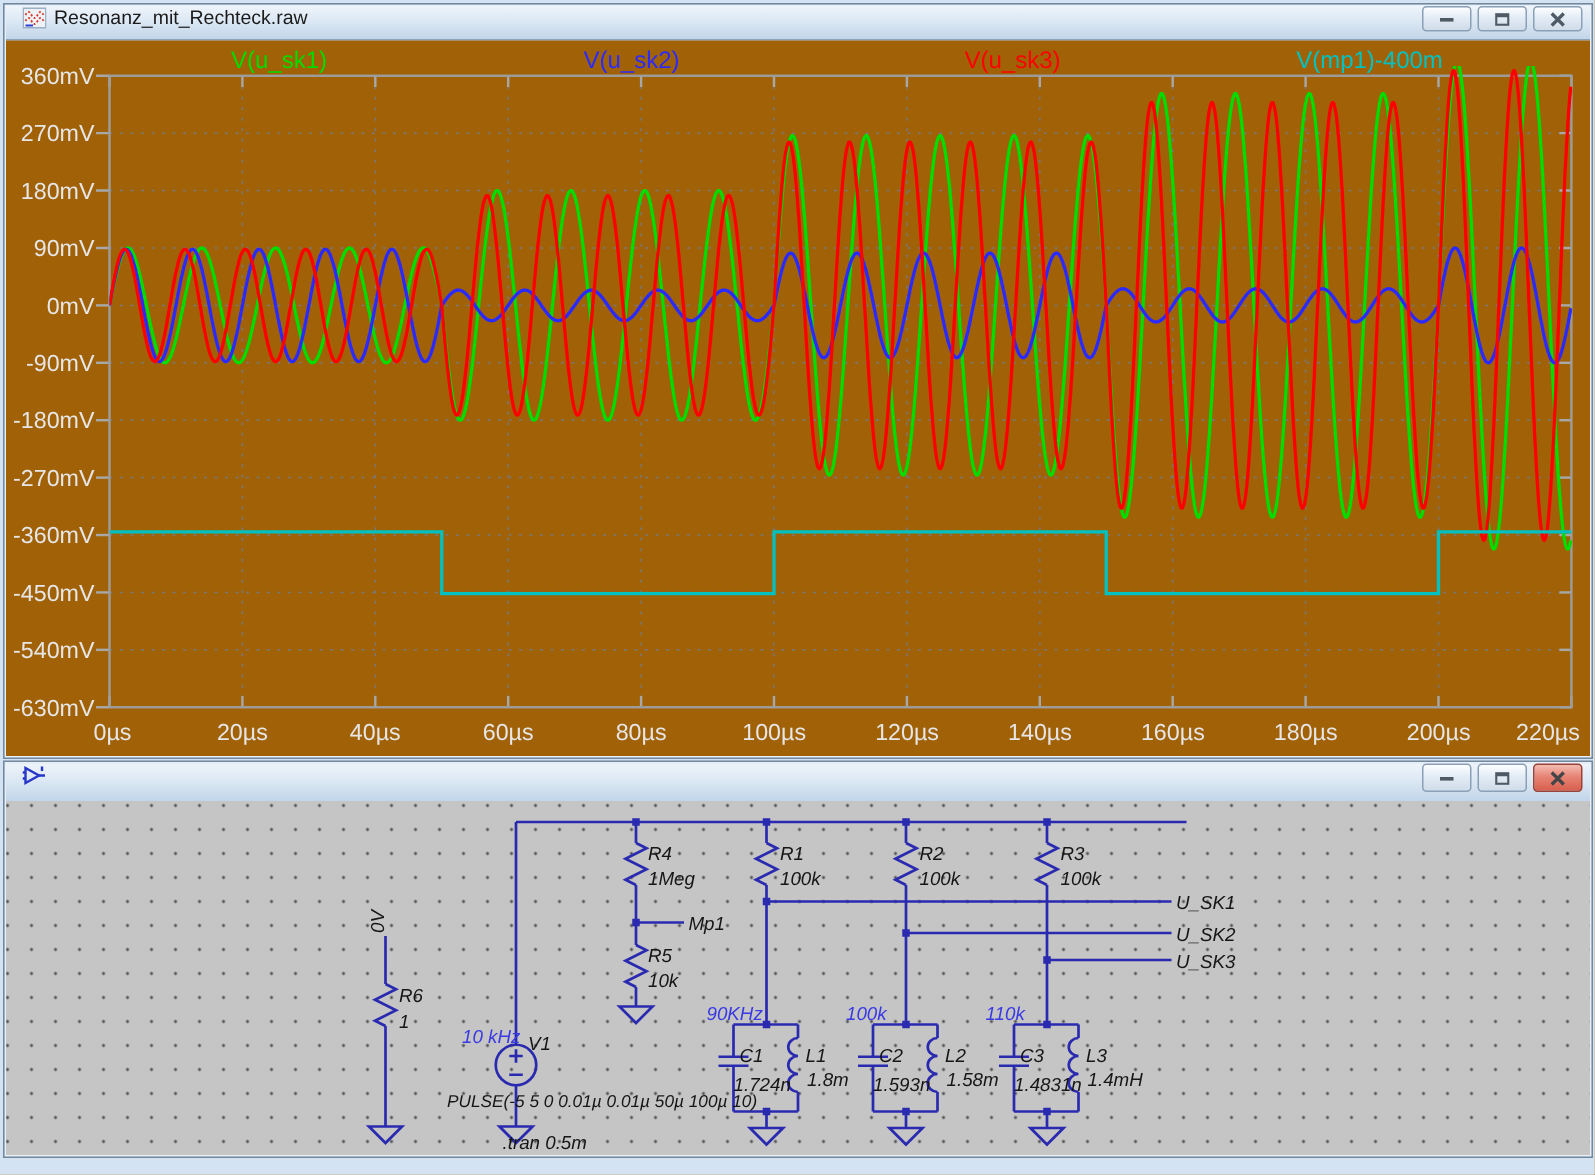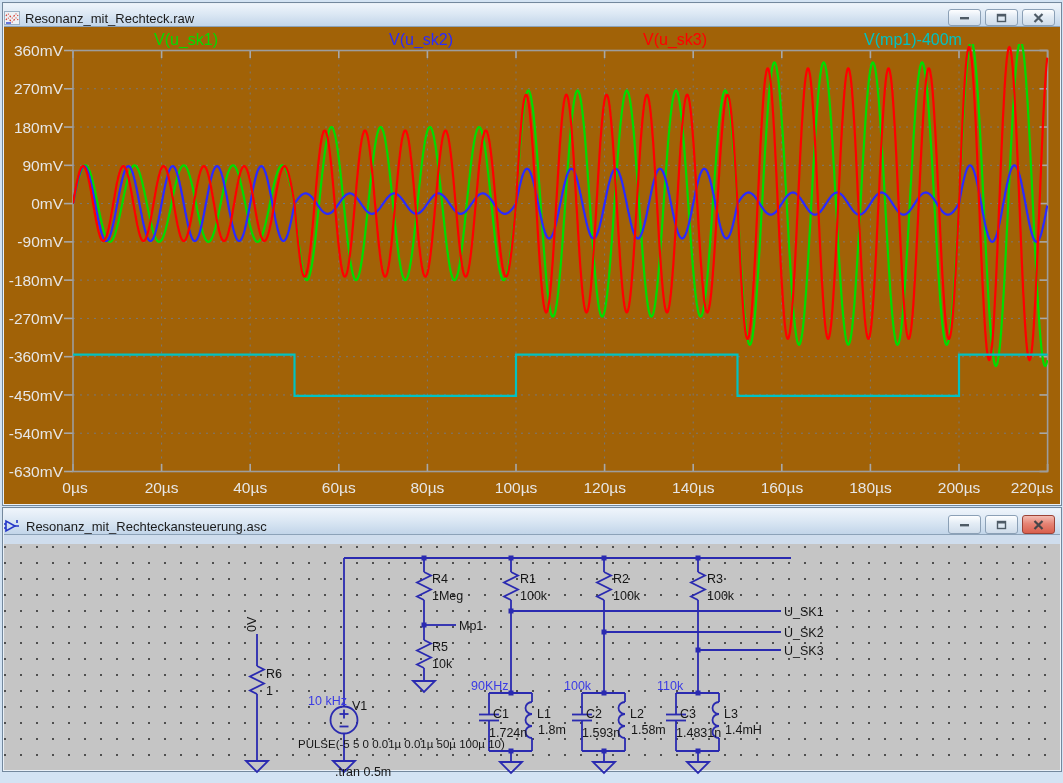--- a/index.html
+++ b/index.html
@@ -1,30 +1,30 @@
 <!DOCTYPE html>
 <html><head>
 <meta charset="utf-8">
 <style>
   html,body{margin:0;padding:0;}
   body{width:1063px;height:783px;overflow:hidden;font-family:"Liberation Sans",sans-serif;}
   .app{position:relative;width:1063px;height:783px;background:#d3e3f3;}
   .win{position:absolute;border:1px solid #73889d;background:#cfdded;box-shadow:inset 0 0 0 1px rgba(255,255,255,.55);}
-  .titlebar{position:absolute;left:1px;right:1px;top:1px;display:flex;align-items:flex-end;gap:5px;padding-left:0;
+  .titlebar{position:absolute;left:1px;right:1px;top:1px;display:flex;align-items:flex-start;gap:5px;padding-left:11px;
     background:linear-gradient(#eef4fb,#dce8f4 45%,#c2d5e9);border-bottom:1px solid #8ca2b8;}
   .title-text{font-size:13px;color:#1b1b1b;white-space:nowrap;}
   .btns{margin-left:auto;display:flex;align-items:center;gap:4px;padding-right:5px;}
   .wbtn{width:31px;height:15px;border:1px solid #8ba0b6;border-radius:3px;display:flex;align-items:center;justify-content:center;
     background:linear-gradient(#fdfeff,#e3ecf5 45%,#cfdcea);}
   .wbtn.red{background:linear-gradient(#f3bcb2,#e68475 45%,#d95f4d);border-color:#9b4236;}
   .content{position:absolute;left:1px;right:1px;bottom:1px;}
   #plot-content{top:24px;background:#a16207;}
-  #sch-content{top:36px;background-color:#c5c5c5;
+  #sch-content{top:26px;background-color:#c5c5c5;
     background-image:radial-gradient(#4f4f4f 0.9px, transparent 1.15px);
-    background-size:16px 16px;background-position:9px 11px;}
+    background-size:16px 16px;background-position:9px 11px;font-style:italic;}
   .plot-border{fill:none;stroke:#9d9d9d;stroke-width:1.6;}
   .ticktext text{fill:#e6e6e6;font-size:15.5px;font-family:"Liberation Sans",sans-serif;}
   .legend text{font-size:16px;font-family:"Liberation Sans",sans-serif;}
   .sch-stroke{stroke:#2a2ab0;fill:none;stroke-width:1.8;}
   .sch-fill{fill:#2a2ab0;stroke:none;}
   .sch-text{fill:#161616;font-size:12.5px;font-family:"Liberation Sans",sans-serif;}
   .sch-text-sm{fill:#161616;font-size:11.5px;font-family:"Liberation Sans",sans-serif;}
   .sch-comment{fill:#3a3ae4;font-size:12.5px;font-family:"Liberation Sans",sans-serif;}
   svg{display:block;}
 </style>
@@ -184,21 +184,20 @@
       </svg>
     </div>
   </div>
 
   <div class="win" id="sch-win" style="left:2px;top:507px;width:1058px;height:263px;">
     <div class="titlebar" style="height:25px;">
       <svg width="17" height="16" viewBox="0 0 17 16">
         <path d="M2,3 L2,13 L11,8 Z" fill="none" stroke="#2536c8" stroke-width="1.6"></path>
         <path d="M0,6 L2,6 M0,10 L2,10 M11,8 L15,8 M13,2 L13,5" stroke="#2536c8" stroke-width="1.6"></path>
       </svg>
-      <span class="title-text">Resonanz_mit_Rechteckansteuerung.asc</span>
       <span class="btns">
         <span class="wbtn" style="height:17px;">
           <svg width="11" height="9">
               <rect x="1" y="4" width="9" height="2.4" fill="#4e5b66"></rect>
             </svg>
         </span>
         <span class="wbtn" style="height:17px;">
           <svg width="11" height="10">
               <rect x="1.5" y="1.5" width="8" height="7" fill="none" stroke="#4e5b66" stroke-width="1.4"></rect>
               <rect x="1.5" y="1.5" width="8" height="2" fill="#4e5b66"></rect>

